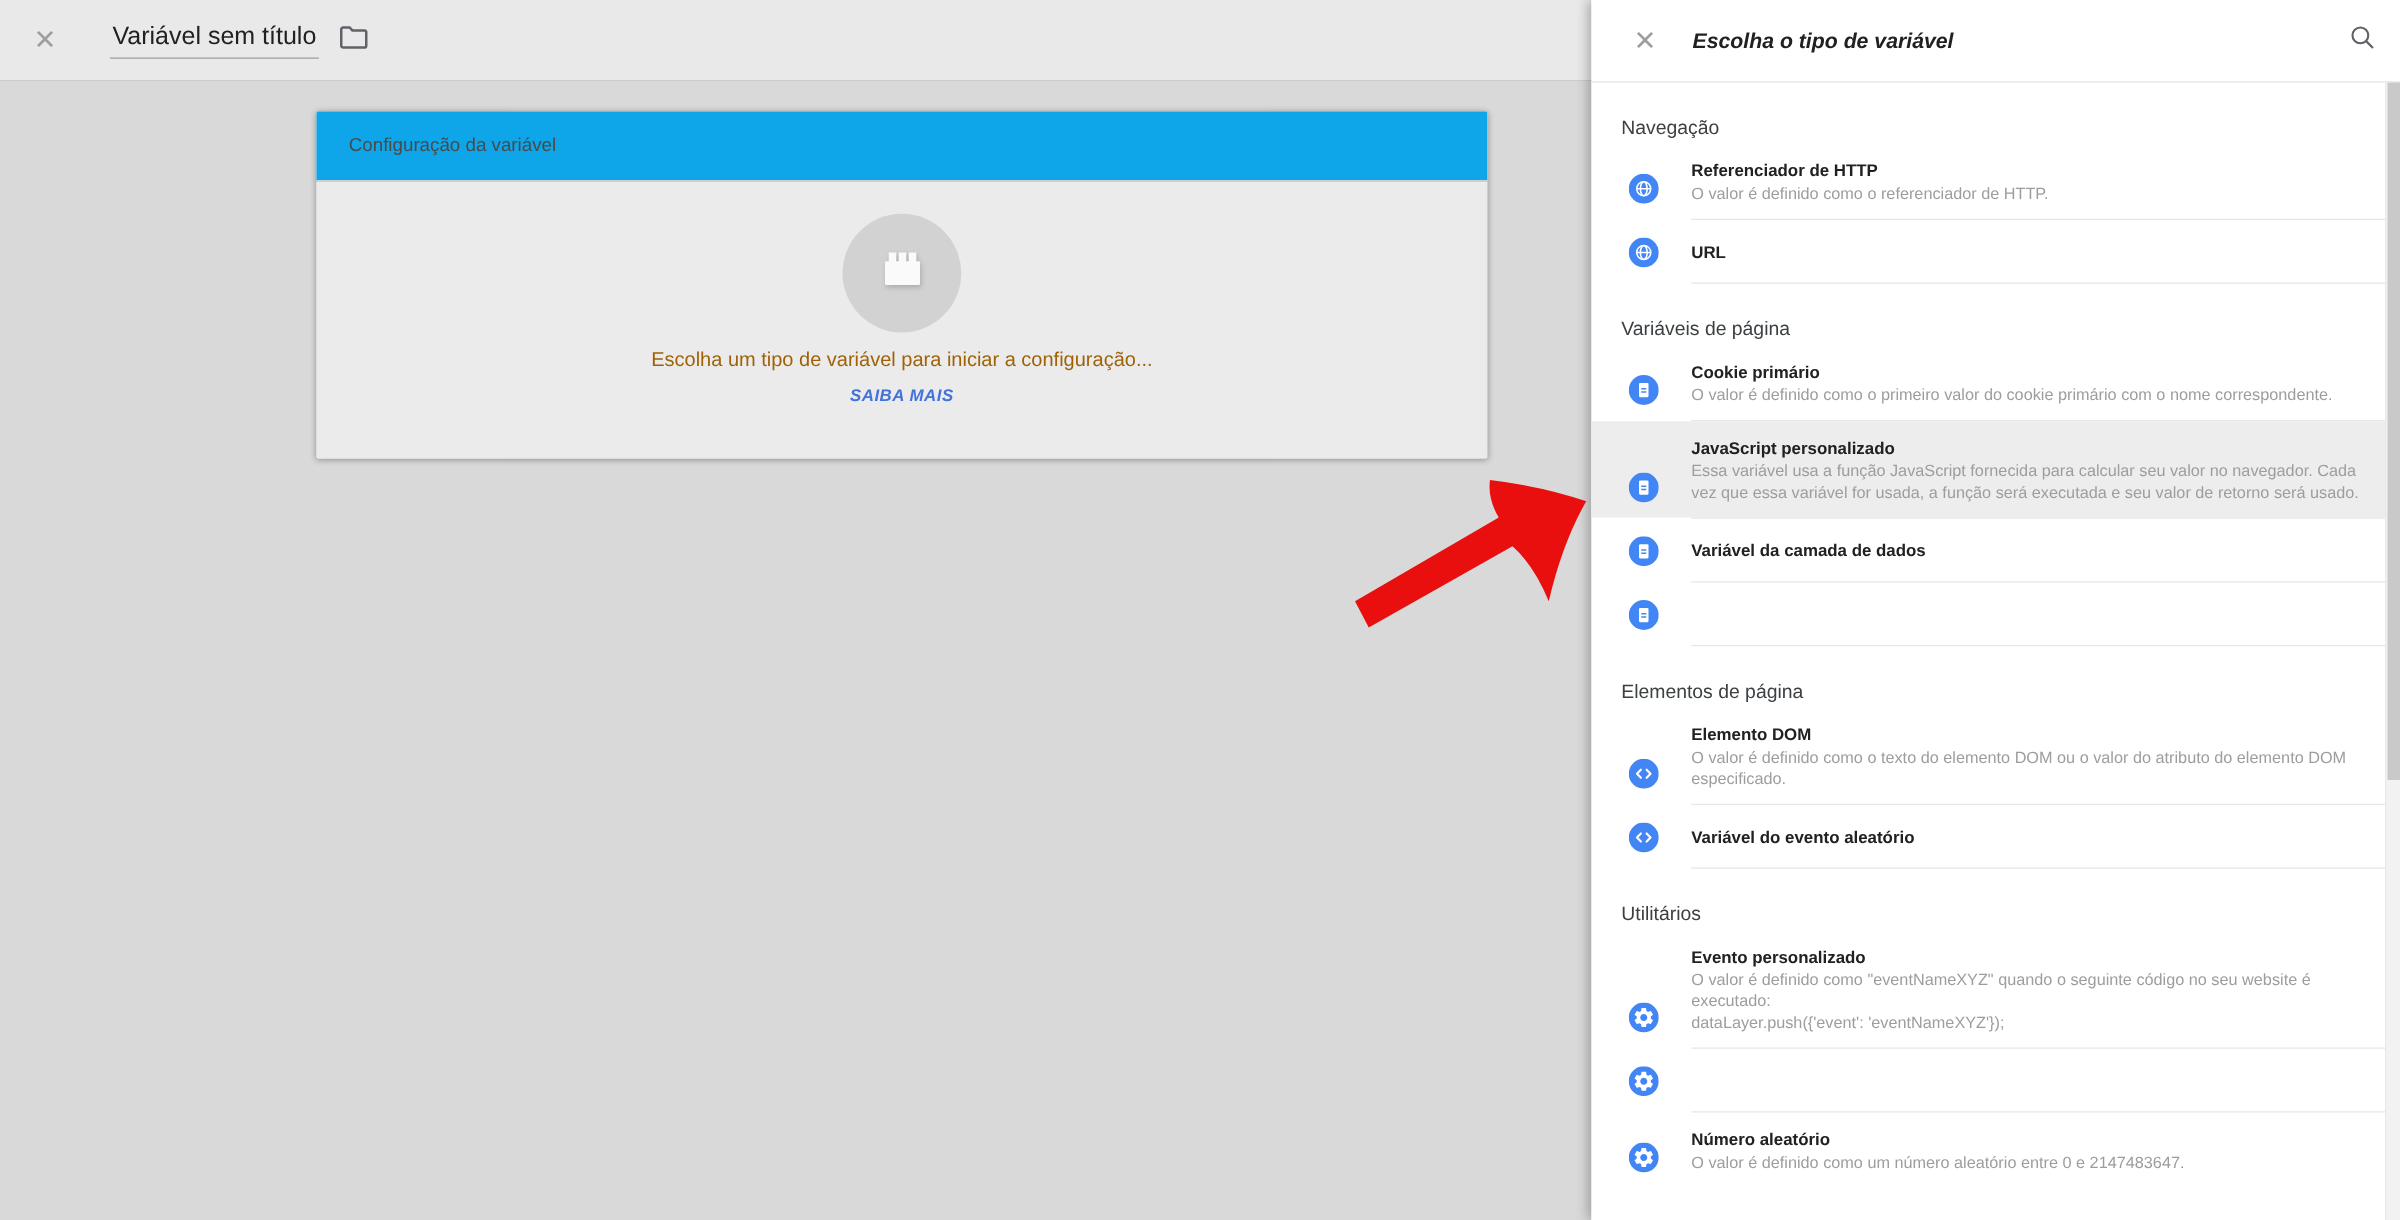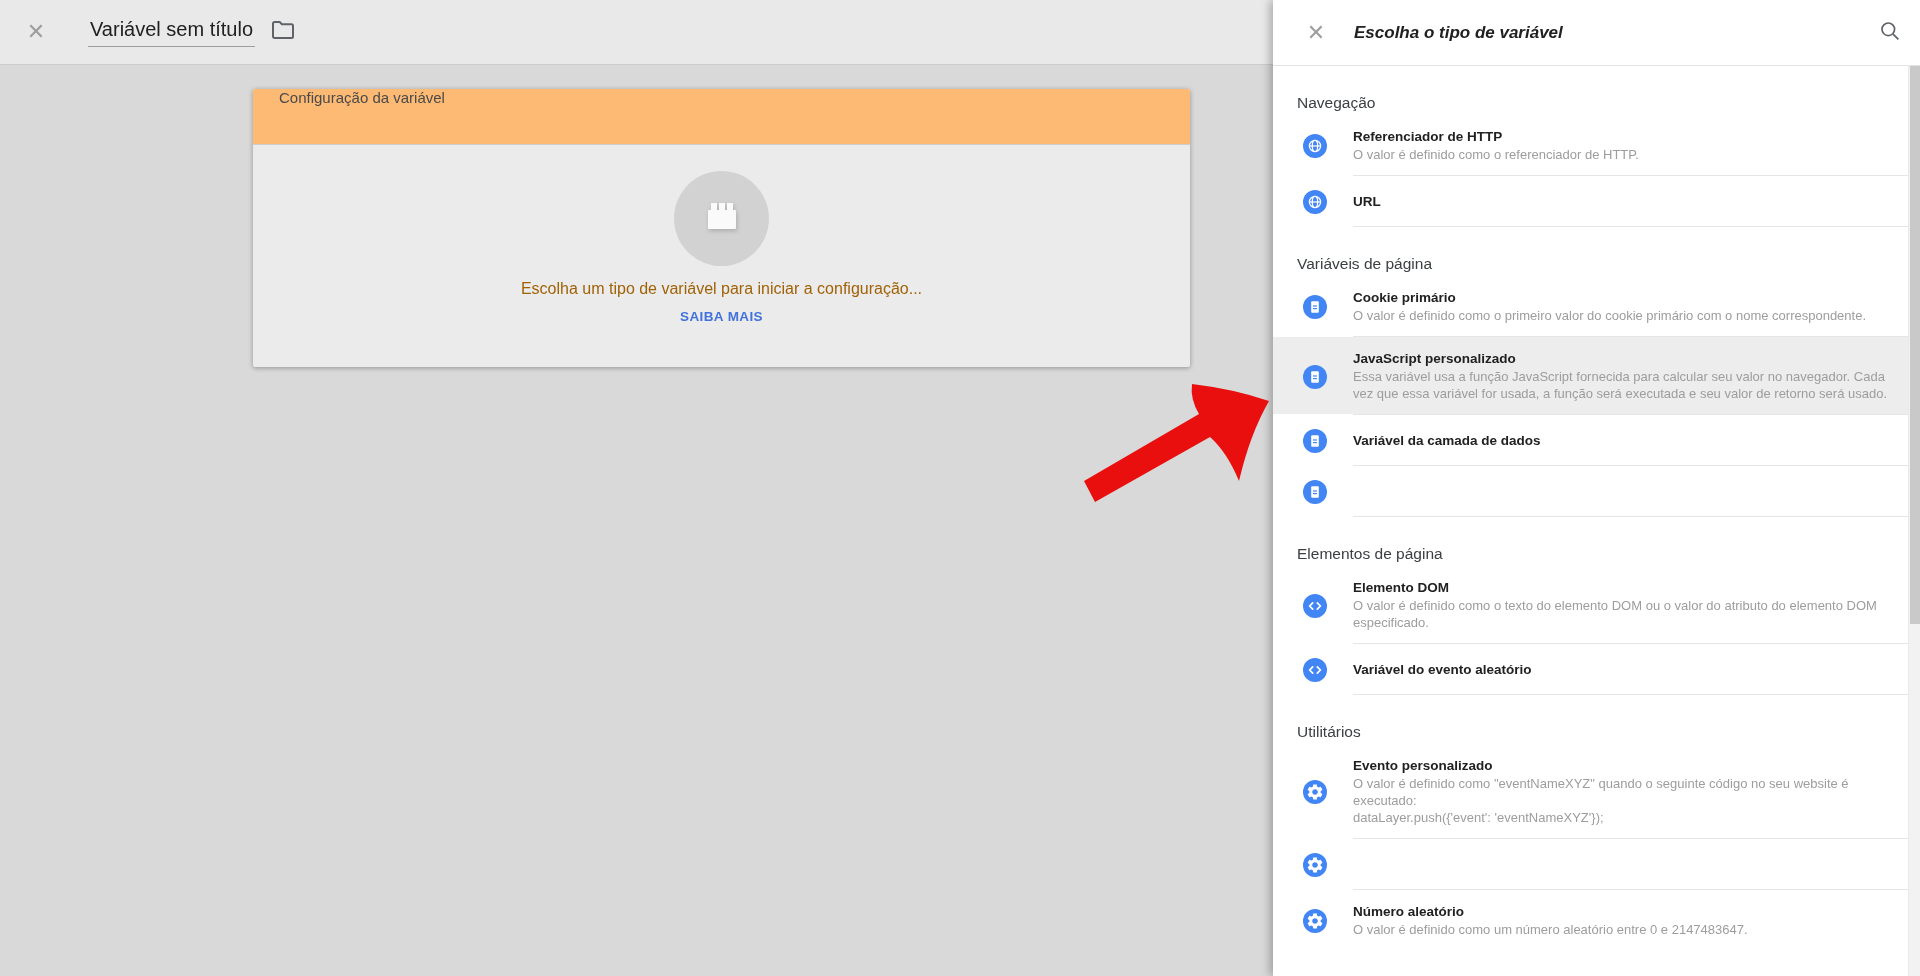--- a/index.html
+++ b/index.html
@@ -12,43 +12,43 @@
   .close-btn{width:24px;height:24px;display:flex;align-items:center;justify-content:center;
              color:#9e9e9e;font-size:22px;line-height:1;cursor:pointer;user-select:none;}
   .topbar .close-btn{margin-left:24px;}
   .var-title{margin-left:40px;font-size:20px;color:#212121;border-bottom:1px solid #9e9e9e;
              padding:0 2px 5px 2px;cursor:text;}
   .folder-btn{margin-left:16px;display:flex;align-items:center;cursor:pointer;}
 
   
   .card{position:absolute;left:253px;top:89px;width:937px;height:278px;background:#ebebeb;
         box-shadow:0 1px 5px rgba(0,0,0,0.33);border-radius:2px;z-index:2;overflow:hidden;}
-  .card-header{height:55px;background:#fdba74;border-bottom:1px solid #cdcdcd;
-               display:flex;padding-left:26px;font-size:15px;color:#4a4a4a;}
+  .card-header{height:55px;background:#0ea5e9;border-bottom:1px solid #cdcdcd;
+               display:flex;align-items:center;padding-left:26px;font-size:15px;color:#4a4a4a;}
   .card-body{display:flex;flex-direction:column;align-items:center;}
   .brick-circle{margin-top:26px;width:95px;height:95px;border-radius:50%;background:#d2d2d2;
                 display:flex;align-items:center;justify-content:center;}
   .brick-circle svg{filter:drop-shadow(1px 2px 2px rgba(0,0,0,0.18));}
   .empty-text{margin-top:14px;font-size:16px;color:#a16207;}
   .learn-more{margin-top:11px;font-size:13.5px;font-weight:bold;color:#4272db;
-              letter-spacing:0.4px;cursor:pointer;}
+              letter-spacing:0.4px;cursor:pointer;font-style:italic;}
 
   
   .arrow-overlay{position:absolute;left:0;top:0;width:1920px;height:976px;z-index:6;pointer-events:none;}
 
   
   .panel{position:absolute;left:1273px;top:0;width:647px;height:976px;background:#ffffff;
          box-shadow:-3px 0 9px rgba(0,0,0,0.28);z-index:4;}
   .panel-header{height:66px;border-bottom:1px solid #e4e4e4;display:flex;align-items:center;
                 padding-left:31px;box-sizing:border-box;}
   .panel-title{margin-left:26px;font-size:17px;font-weight:bold;color:#212121;font-style:italic;}
   .search-btn{margin-left:auto;margin-right:18px;display:flex;align-items:center;cursor:pointer;}
   .panel-list{position:absolute;left:0;top:66px;width:635px;height:910px;overflow:hidden;}
   .plist-heading{margin-top:27px;margin-bottom:2px;font-size:15.5px;color:#3c4043;line-height:20px;margin-left:24px;}
-  .vrow{display:flex;padding:13px 8px 12px 30px;align-items:center;cursor:pointer;}
+  .vrow{display:flex;padding:13px 8px 12px 30px;align-items:flex-end;cursor:pointer;}
   .vrow.highlighted{background:#ededed;}
   .vicon{flex:0 0 24px;height:24px;margin-top:1px;}
   .vtexts{margin-left:26px;min-height:24px;display:flex;flex-direction:column;justify-content:center;}
   .vtitle{font-size:13.5px;font-weight:bold;color:#212121;line-height:18px;}
   .vdesc{font-size:13px;color:#9d9d9d;line-height:17px;margin-top:0;white-space:pre-line;}
   .vdivider{height:1px;background:#e6e6e6;margin-left:80px;}
 
   
   .scrollbar{position:absolute;right:0;top:66px;width:12px;height:910px;background:#f2f2f2;
              border-left:1px solid #e9e9e9;box-sizing:border-box;}

